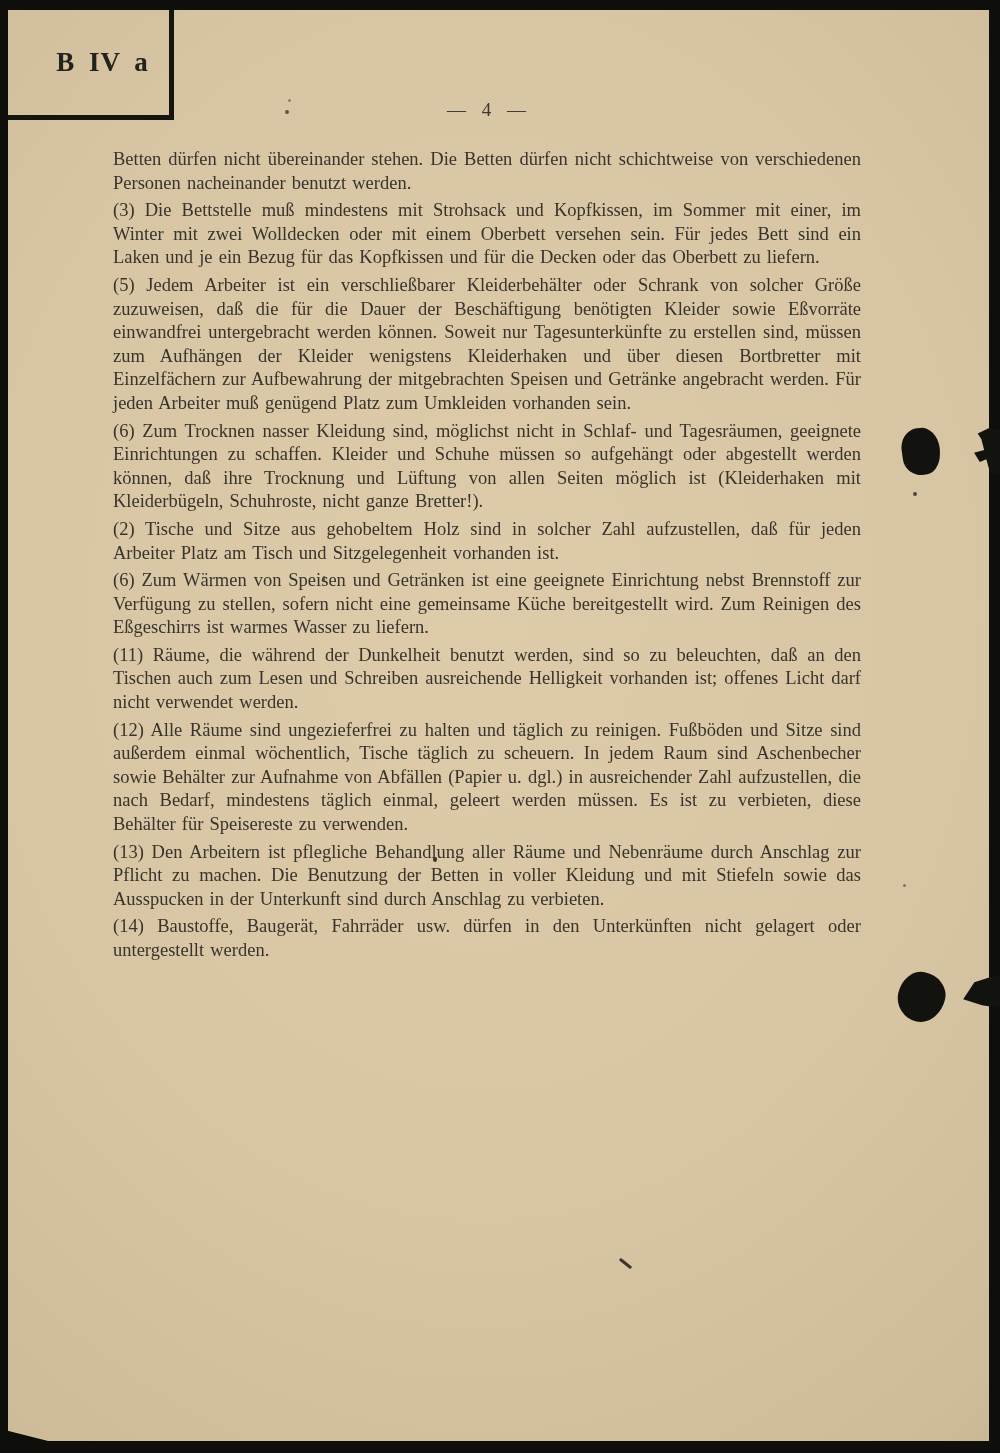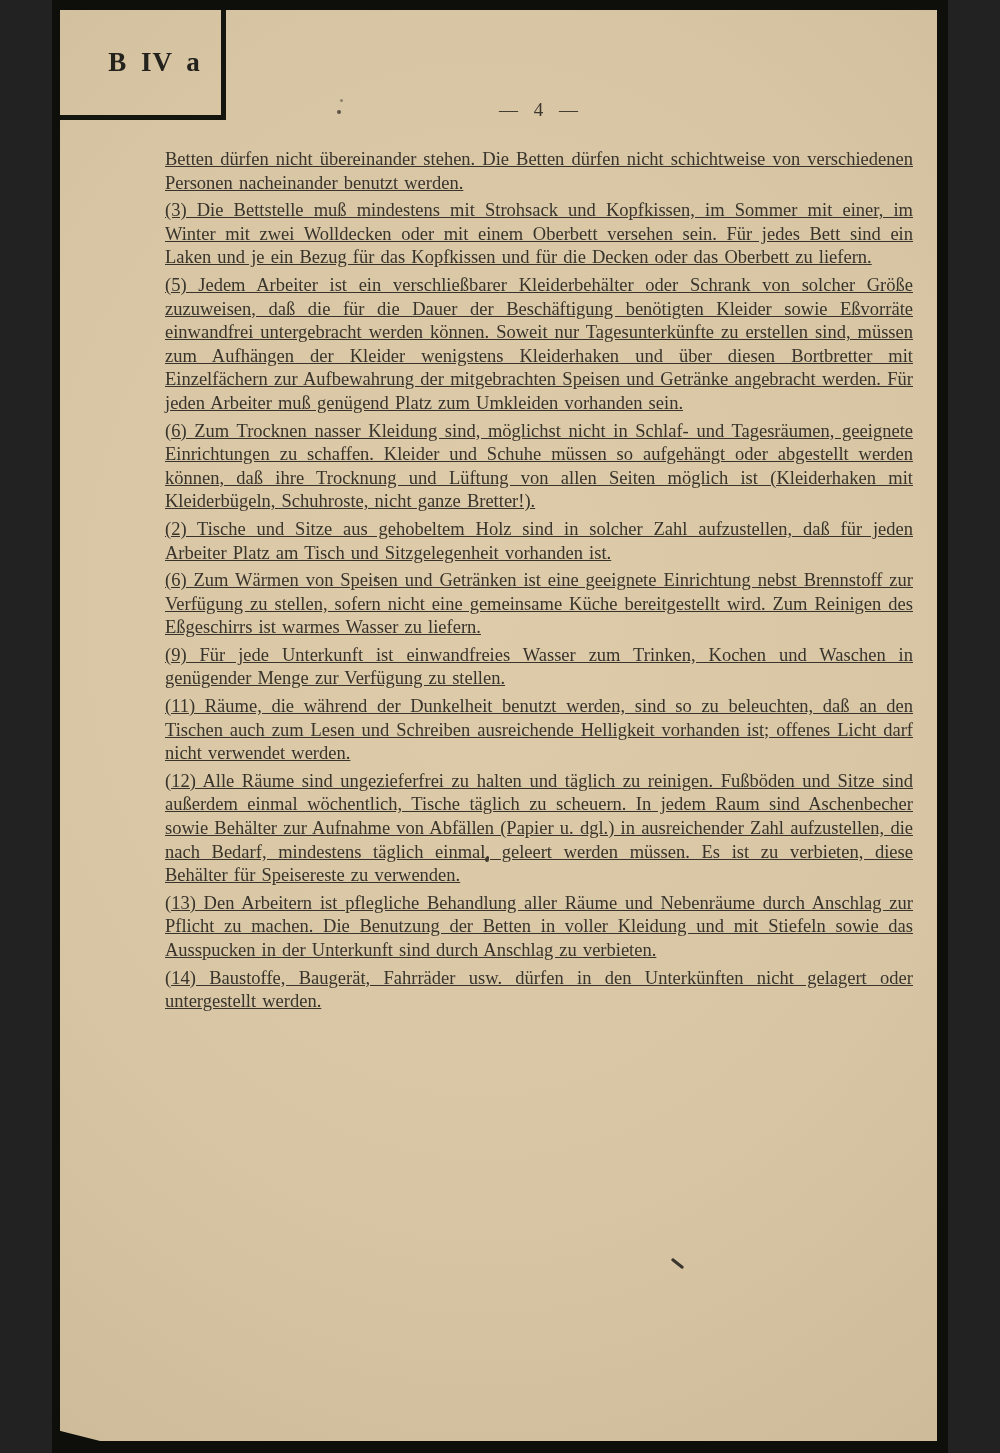--- a/index.html
+++ b/index.html
@@ -1,18 +1,18 @@
 <!DOCTYPE html>
 <html lang="de"><head>
 <meta charset="utf-8">
 <style>
   html,body{margin:0;padding:0;background:#222;}
   .scan{
     position:relative;
-    width:896px;height:1453px;
+    width:1000px;height:1453px;
     margin:0 auto;
     background:
       radial-gradient(ellipse 900px 1100px at 48% 42%, #decbaa 0%, #d7c5a4 55%, #cdbb99 90%, #c6b391 100%);
     overflow:hidden;
     font-family:"Liberation Serif","DejaVu Serif",serif;
   }
   
   .edge{position:absolute;background:#0e0e0b;}
   .edge-top{left:0;top:0;width:100%;height:10px;}
   .edge-left{left:0;top:0;width:8px;height:100%;}
@@ -39,21 +39,21 @@
     position:absolute;left:113px;top:99px;width:748px;
     text-align:center;font-size:19px;color:#3b372e;
     letter-spacing:1px;word-spacing:9px;
   }
   
   .text-block{
     position:absolute;left:113px;top:148px;width:748px;
     font-size:18.5px;line-height:23.6px;color:#38342b;
     text-align:justify;
   }
-  .text-block p{margin:0 0 4px 0;word-spacing:1.5px;text-decoration:underline;}
+  .text-block p{margin:0 0 4px 0;word-spacing:1.5px;}
   
   .blot{position:absolute;background:#12120e;}
   .blot-1{
     left:902px;top:428px;width:38px;height:47px;
     border-radius:52% 48% 46% 54% / 46% 52% 58% 42%;
     transform:rotate(-8deg);
   }
   .blot-1-edge{
     left:964px;top:428px;width:36px;height:46px;
     clip-path:polygon(38% 12%,70% 0%,100% 4%,100% 100%,72% 96%,62% 68%,44% 74%,28% 54%,56% 48%,48% 24%);
@@ -99,21 +99,20 @@
 
   <div class="page-number">— 4 —</div>
 
   <div class="text-block">
     <p>Betten dürfen nicht übereinander stehen. Die Betten dürfen nicht schichtweise von verschiedenen Personen nacheinander benutzt werden.</p>
     <p>(3) Die Bettstelle muß mindestens mit Strohsack und Kopfkissen, im Sommer mit einer, im Winter mit zwei Wolldecken oder mit einem Oberbett versehen sein. Für jedes Bett sind ein Laken und je ein Bezug für das Kopfkissen und für die Decken oder das Oberbett zu liefern.</p>
     <p>(5) Jedem Arbeiter ist ein verschließbarer Kleiderbehälter oder Schrank von solcher Größe zuzuweisen, daß die für die Dauer der Beschäftigung benötigten Kleider sowie Eßvorräte einwandfrei untergebracht werden können. Soweit nur Tagesunterkünfte zu erstellen sind, müssen zum Aufhängen der Kleider wenigstens Kleiderhaken und über diesen Bortbretter mit Einzelfächern zur Aufbewahrung der mitgebrachten Speisen und Getränke angebracht werden. Für jeden Arbeiter muß genügend Platz zum Umkleiden vorhanden sein.</p>
     <p>(6) Zum Trocknen nasser Kleidung sind, möglichst nicht in Schlaf- und Tagesräumen, geeignete Einrichtungen zu schaffen. Kleider und Schuhe müssen so aufgehängt oder abgestellt werden können, daß ihre Trocknung und Lüftung von allen Seiten möglich ist (Kleiderhaken mit Kleiderbügeln, Schuhroste, nicht ganze Bretter!).</p>
     <p>(2) Tische und Sitze aus gehobeltem Holz sind in solcher Zahl aufzustellen, daß für jeden Arbeiter Platz am Tisch und Sitzgelegenheit vorhanden ist.</p>
     <p>(6) Zum Wärmen von Speisen und Getränken ist eine geeignete Einrichtung nebst Brennstoff zur Verfügung zu stellen, sofern nicht eine gemeinsame Küche bereitgestellt wird. Zum Reinigen des Eßgeschirrs ist warmes Wasser zu liefern.</p>
-    <p>(9) Für jede Unterkunft ist einwandfreies Wasser zum Trinken, Kochen und Waschen in genügender Menge zur Verfügung zu stellen.</p>
     <p>(11) Räume, die während der Dunkelheit benutzt werden, sind so zu beleuchten, daß an den Tischen auch zum Lesen und Schreiben ausreichende Helligkeit vorhanden ist; offenes Licht darf nicht verwendet werden.</p>
     <p>(12) Alle Räume sind ungezieferfrei zu halten und täglich zu reinigen. Fußböden und Sitze sind außerdem einmal wöchentlich, Tische täglich zu scheuern. In jedem Raum sind Aschenbecher sowie Behälter zur Aufnahme von Abfällen (Papier u. dgl.) in ausreichender Zahl aufzustellen, die nach Bedarf, mindestens täglich einmal, geleert werden müssen. Es ist zu verbieten, diese Behälter für Speisereste zu verwenden.</p>
     <p>(13) Den Arbeitern ist pflegliche Behandlung aller Räume und Nebenräume durch Anschlag zur Pflicht zu machen. Die Benutzung der Betten in voller Kleidung und mit Stiefeln sowie das Ausspucken in der Unterkunft sind durch Anschlag zu verbieten.</p>
     <p>(14) Baustoffe, Baugerät, Fahrräder usw. dürfen in den Unterkünften nicht gelagert oder untergestellt werden.</p>
   </div>
 
   <div class="blot blot-1"></div>
   <div class="blot blot-1-edge"></div>
   <div class="blot blot-2"></div>
   <div class="blot blot-2-edge"></div>

